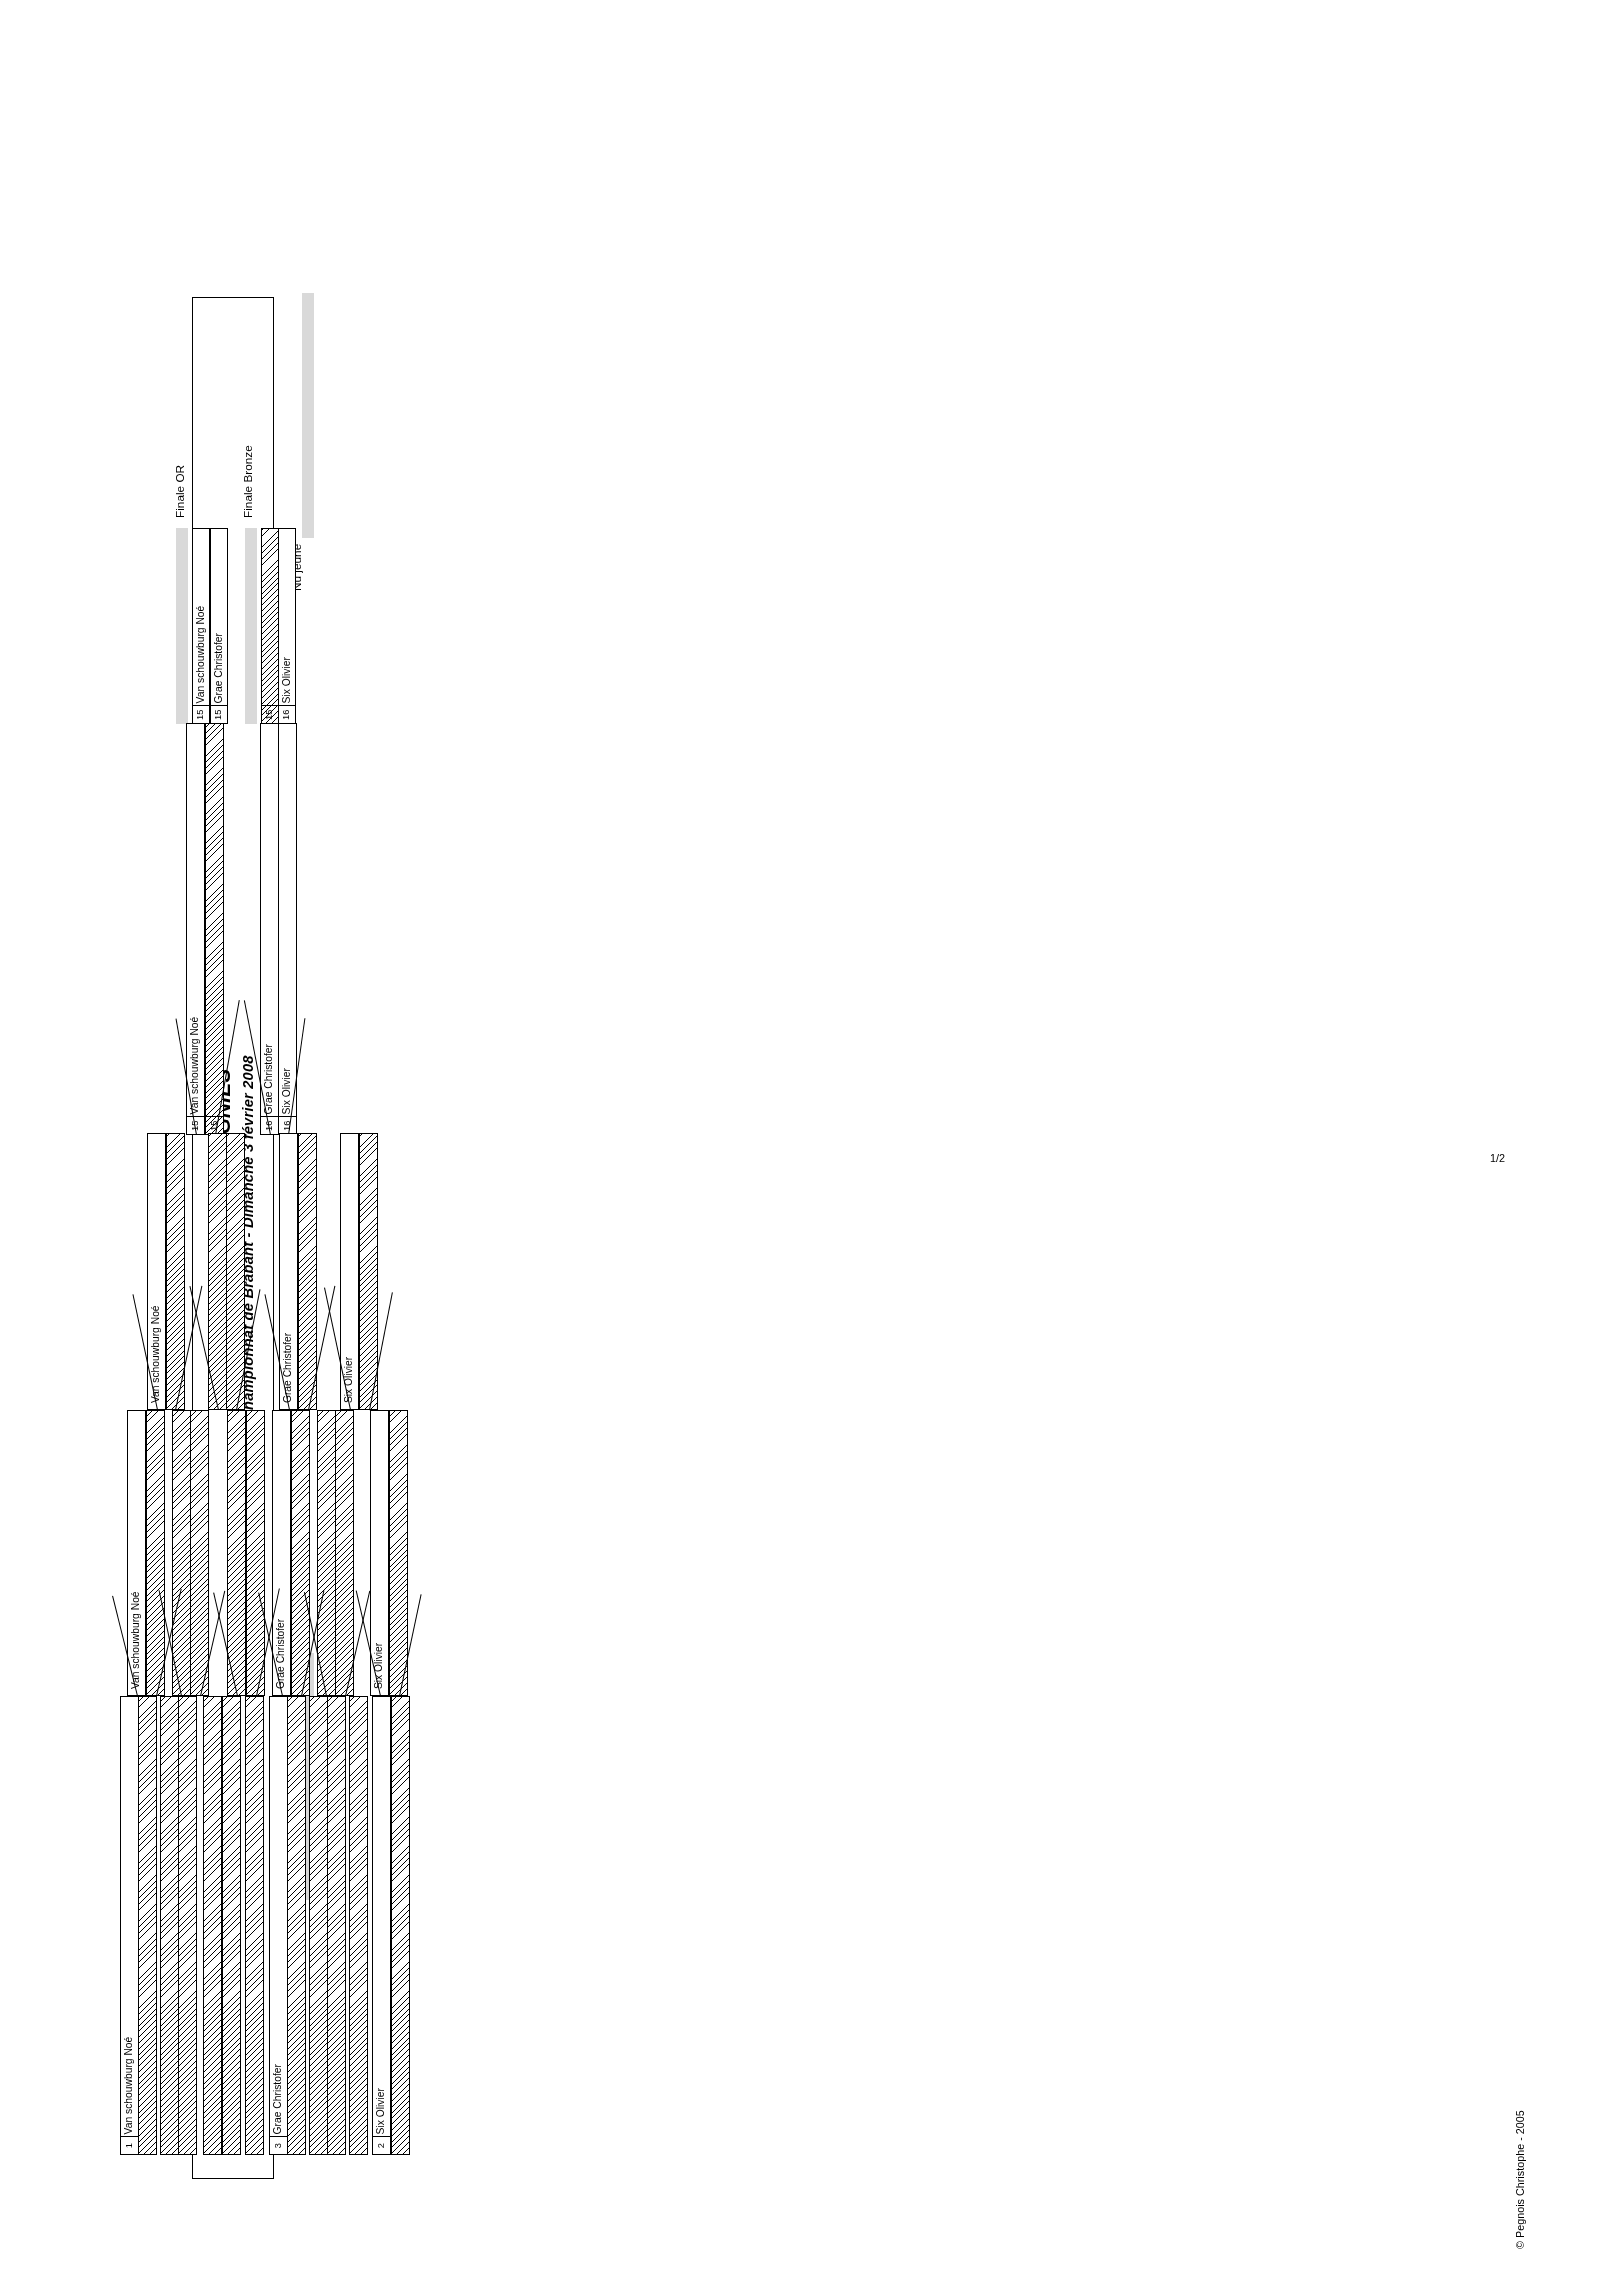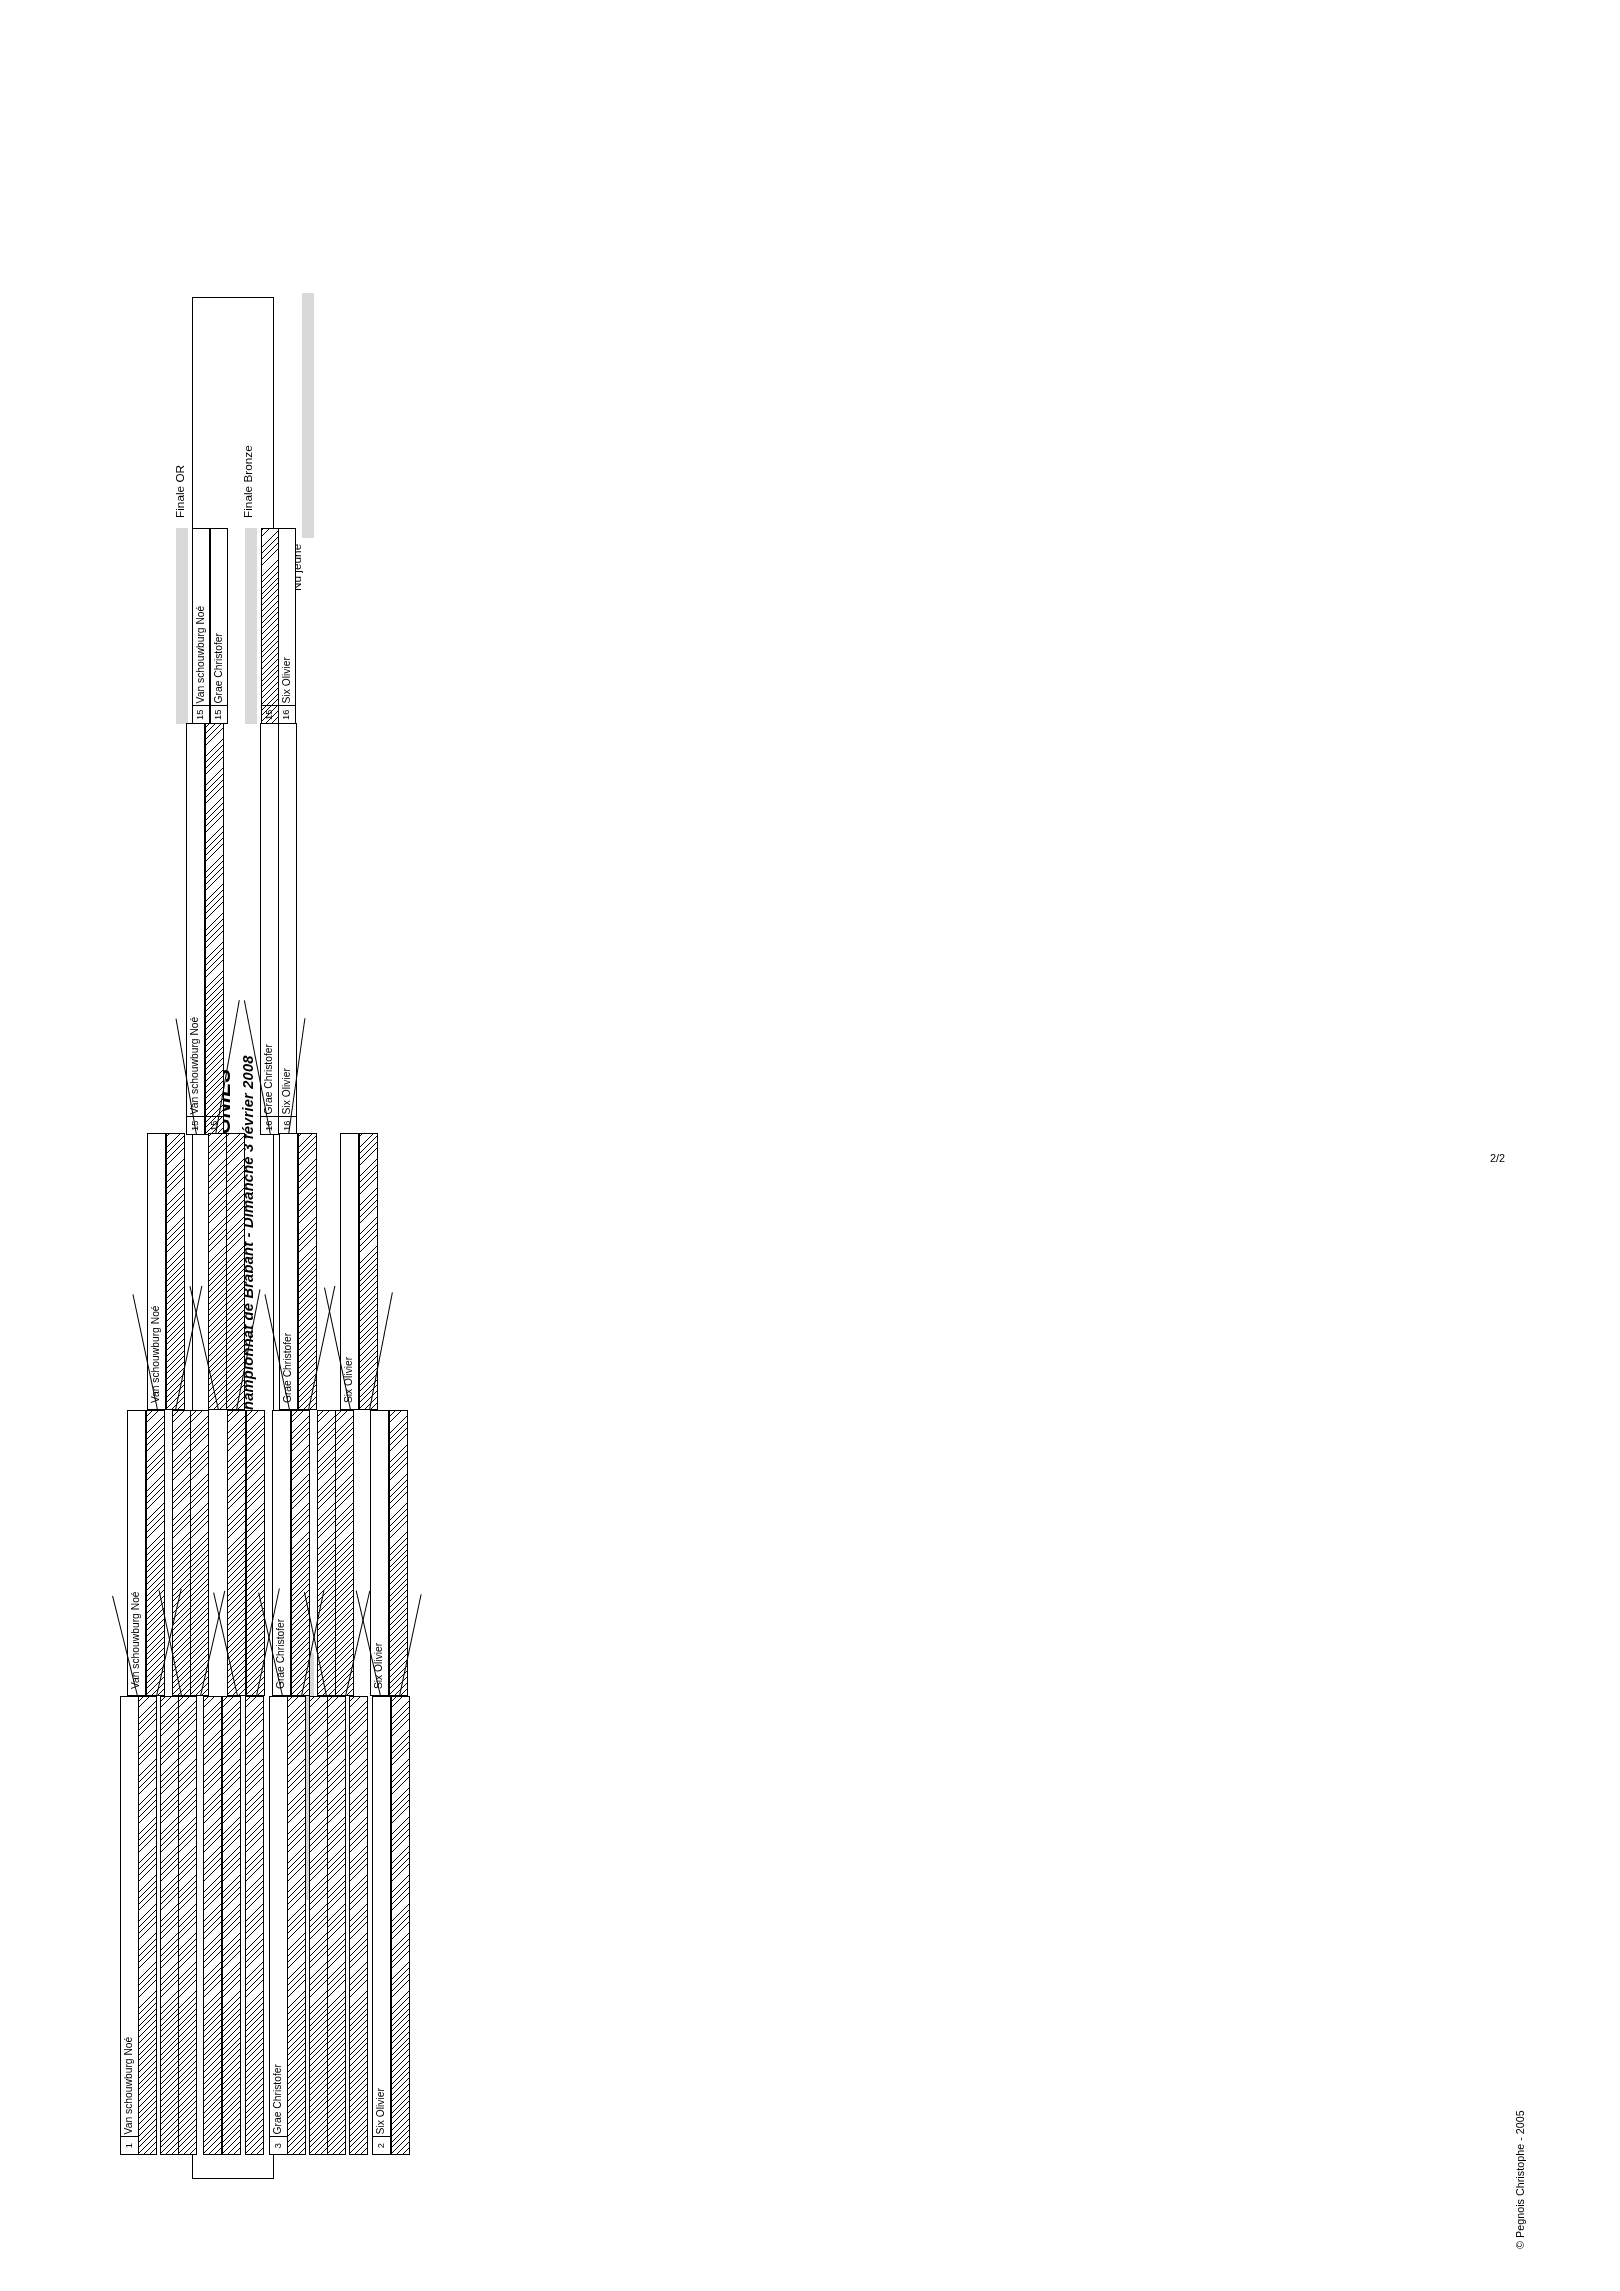--- a/index.html
+++ b/index.html
@@ -288,17 +288,17 @@
     <div class="slot hatch" style="left:137px; top:349px; width:459px; height:18.6px;"></div>
 
     <div class="slot" style="left:137px; top:372px; width:459px; height:18.6px;">
       <span class="seed">2</span>
       <span class="nm">Six Olivier</span>
     </div>
     <div class="slot hatch" style="left:137px; top:391px; width:459px; height:18.6px;"></div>
 
   </div>
 
-  <div class="foot" style="left:1490px; top:1152px;">2/2</div>
+  <div class="foot" style="left:1490px; top:1152px;">1/2</div>
 
   <div class="foot foot-rot" style="left:1514px; top:2249px;">© Pegnois Christophe - 2005</div>
 </div>
 
 
 </body></html>

